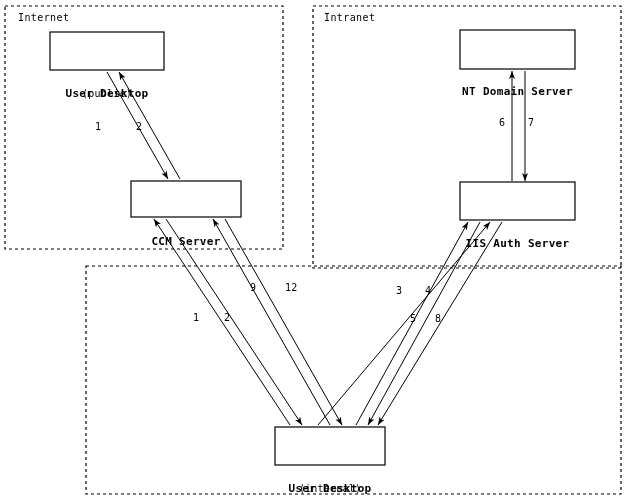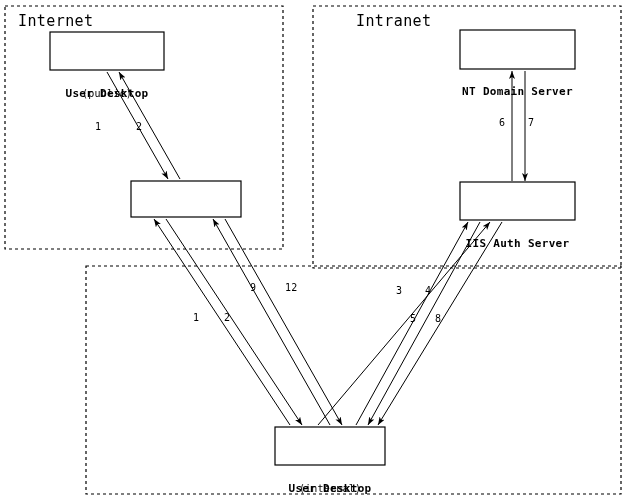--- a/index.html
+++ b/index.html
@@ -26,21 +26,21 @@
   .zone-label,
   .node-title,
   .node-sub,
   .edge-label {
     position: absolute;
     color: #000000;
     white-space: nowrap;
     font-family: "DejaVu Sans Mono", "Liberation Mono", monospace;
   }
   .zone-label {
-    font-size: 15px;
+    font-size: 10px;
     letter-spacing: 0.4px;
   }
   .node-title {
     font-size: 11px;
     font-weight: bold;
     letter-spacing: 0.3px;
     text-align: center;
   }
   .node-sub {
     font-size: 10px;
@@ -95,27 +95,30 @@
     <line x1="502" y1="222" x2="378" y2="425" stroke="#000000" stroke-width="1" marker-end="url(#arrowhead)"></line>
 
     <rect x="50" y="32" width="114" height="38" fill="#ffffff" stroke="#000000" stroke-width="1.2"></rect>
     <rect x="131" y="181" width="110" height="36" fill="#ffffff" stroke="#000000" stroke-width="1.2"></rect>
     <rect x="460" y="30" width="115" height="39" fill="#ffffff" stroke="#000000" stroke-width="1.2"></rect>
     <rect x="460" y="182" width="115" height="38" fill="#ffffff" stroke="#000000" stroke-width="1.2"></rect>
     <rect x="275" y="427" width="110" height="38" fill="#ffffff" stroke="#000000" stroke-width="1.2"></rect>
   </svg>
 
   <div class="zone-label" style="left:18px; top:12px;">Internet</div>
-  <div class="zone-label" style="left:324px; top:12px;margin-left:32px;">Intranet</div>
+  <div class="zone-label" style="left:324px; top:12px;">Intranet</div>
 
   <div class="node-box" style="left:50px; top:32px; width:114px; height:38px;">
     <div class="node-title">User Desktop</div>
     <div class="node-sub">(public)</div>
   </div>
 
+  <div class="node-box" style="left:131px; top:181px; width:110px; height:36px;">
+    <div class="node-title">CCM Server</div>
+  </div>
 
   <div class="node-box" style="left:460px; top:30px; width:115px; height:39px;">
     <div class="node-title">NT Domain Server</div>
   </div>
 
   <div class="node-box" style="left:460px; top:182px; width:115px; height:38px;">
     <div class="node-title">IIS Auth Server</div>
   </div>
 
   <div class="node-box" style="left:275px; top:427px; width:110px; height:38px;">

